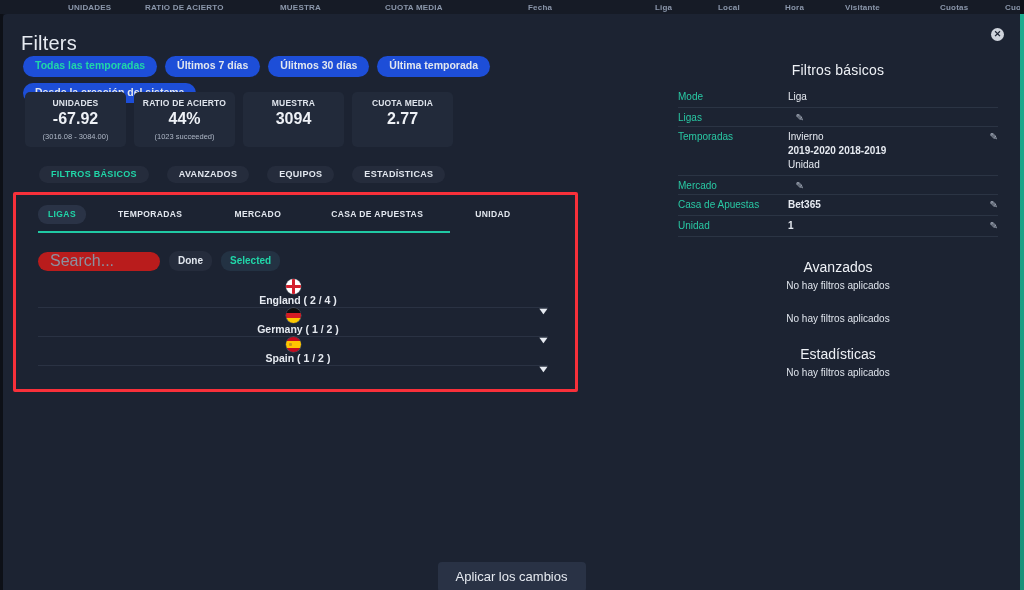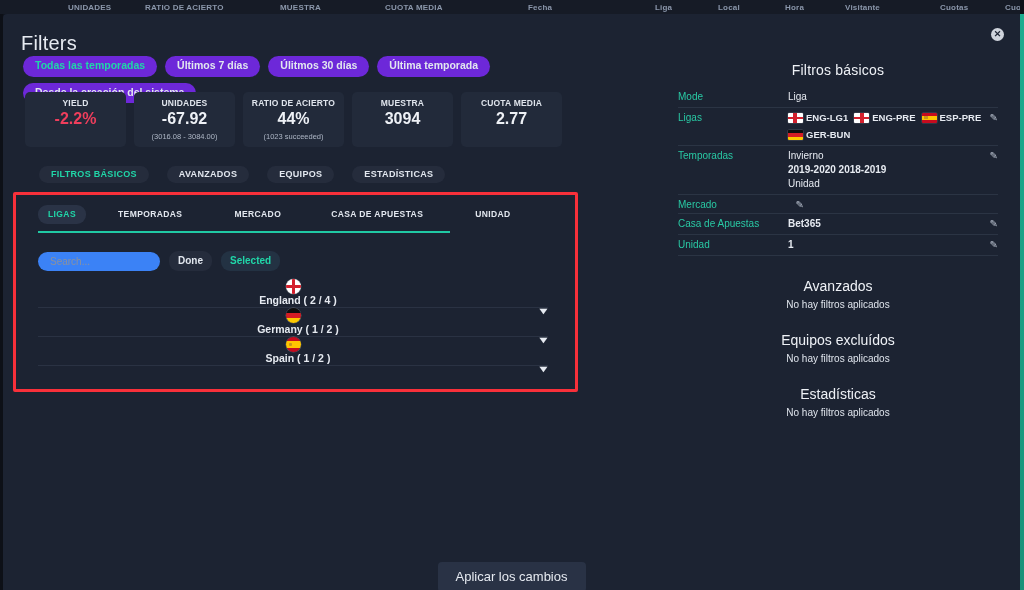--- a/index.html
+++ b/index.html
@@ -65,21 +65,21 @@
     letter-spacing: .2px;
   }
 
   
   #range-chips {
     position: absolute; left: 20px; top: 42px;
     width: 540px;
     display: flex; flex-wrap: wrap; gap: 6px 8px;
   }
   .chip {
-    background: #6d28d9;
+    background: #1d4ed8;
     border-radius: 11px;
     padding: 3px 12px 4px;
     font-size: 10.5px; font-weight: bold;
     color: #e2e7ef;
     white-space: nowrap;
     cursor: pointer;
     line-height: 1.3;
   }
   .chip.active { color: #20d6a8; }
 
@@ -155,23 +155,23 @@
     width: 412px; height: 2px;
     background: #20c9a4;
   }
 
   #search-row {
     position: absolute; left: 22px; top: 56px;
     display: flex; align-items: center; gap: 9px;
   }
   #search-input {
     width: 122px; height: 19px;
-    background: #3b82f6;
+    background: #b91c1c;
     border: none; border-radius: 10px;
-    font-size: 10px; font-family: "Liberation Sans", sans-serif;
+    font-size: 16px; font-family: "Liberation Sans", sans-serif;
     color: #e6eaf1; padding: 0 12px;
   }
   #search-input::placeholder { color: #8a91a0; }
   .pillbtn {
     background: #252c3c; border: none; border-radius: 9px;
     padding: 4px 9px 5px;
     font-size: 10px; font-weight: bold;
     color: #e2e7ef; cursor: pointer;
     font-family: "Liberation Sans", sans-serif;
   }
@@ -325,24 +325,20 @@
   <div id="range-chips">
       <div class="chip active">Todas las temporadas</div>
       <div class="chip">Últimos 7 días</div>
       <div class="chip">Úlitmos 30 días</div>
       <div class="chip">Última temporada</div>
       <div class="chip">Desde la creación del sistema</div>
     </div>
 
   <div id="stat-cards">
       <div class="stat-card">
-        <div class="stat-label">YIELD</div>
-        <div class="stat-value neg">-2.2%</div>
-      </div>
-      <div class="stat-card">
         <div class="stat-label">UNIDADES</div>
         <div class="stat-value">-67.92</div>
         <div class="stat-sub">(3016.08 - 3084.00)</div>
       </div>
       <div class="stat-card">
         <div class="stat-label">RATIO DE ACIERTO</div>
         <div class="stat-value">44%</div>
         <div class="stat-sub">(1023 succeeded)</div>
       </div>
       <div class="stat-card">
@@ -400,40 +396,20 @@
   <div id="summary">
     <div class="sum-title">Filtros básicos</div>
     <div id="summary-rows">
         <div class="sum-row">
           <div class="sum-key">Mode</div>
           <div class="sum-val" style="white-space: pre-line;">Liga</div>
           <div class="edit-icon"></div>
         </div>
         <div class="sum-row">
           <div class="sum-key">Ligas</div>
-          <div class="sum-val">
-            <div class="league-tags">
-              <div class="league-tag">
-                <div class="flag-rect rl-eng"></div>
-                <span class="league-code">ENG-LG1</span>
-              </div>
-              <div class="league-tag">
-                <div class="flag-rect rl-eng"></div>
-                <span class="league-code">ENG-PRE</span>
-              </div>
-              <div class="league-tag">
-                <div class="flag-rect rl-esp"></div>
-                <span class="league-code">ESP-PRE</span>
-              </div>
-              <div class="league-tag">
-                <div class="flag-rect rl-ger"></div>
-                <span class="league-code">GER-BUN</span>
-              </div>
-            </div>
-          </div>
           <div class="edit-icon">✎</div>
         </div>
         <div class="sum-row">
           <div class="sum-key">Temporadas</div>
           <div class="sum-val" style="white-space: pre-line;"><div>Invierno</div><div style="font-weight: bold;">2019-2020 2018-2019</div><div>Unidad</div></div>
           <div class="edit-icon">✎</div>
         </div>
         <div class="sum-row">
           <div class="sum-key">Mercado</div>
           <div class="edit-icon">✎</div>
@@ -448,21 +424,20 @@
           <div class="sum-val bold" style="white-space: pre-line;">1</div>
           <div class="edit-icon">✎</div>
         </div>
       </div>
     <div id="summary-sections">
         <div class="sum-section">
           <h3>Avanzados</h3>
           <p>No hay filtros aplicados</p>
         </div>
         <div class="sum-section">
-          <h3>Equipos excluídos</h3>
           <p>No hay filtros aplicados</p>
         </div>
         <div class="sum-section">
           <h3>Estadísticas</h3>
           <p>No hay filtros aplicados</p>
         </div>
       </div>
   </div>
 
   <button id="apply-btn">Aplicar los cambios</button>

